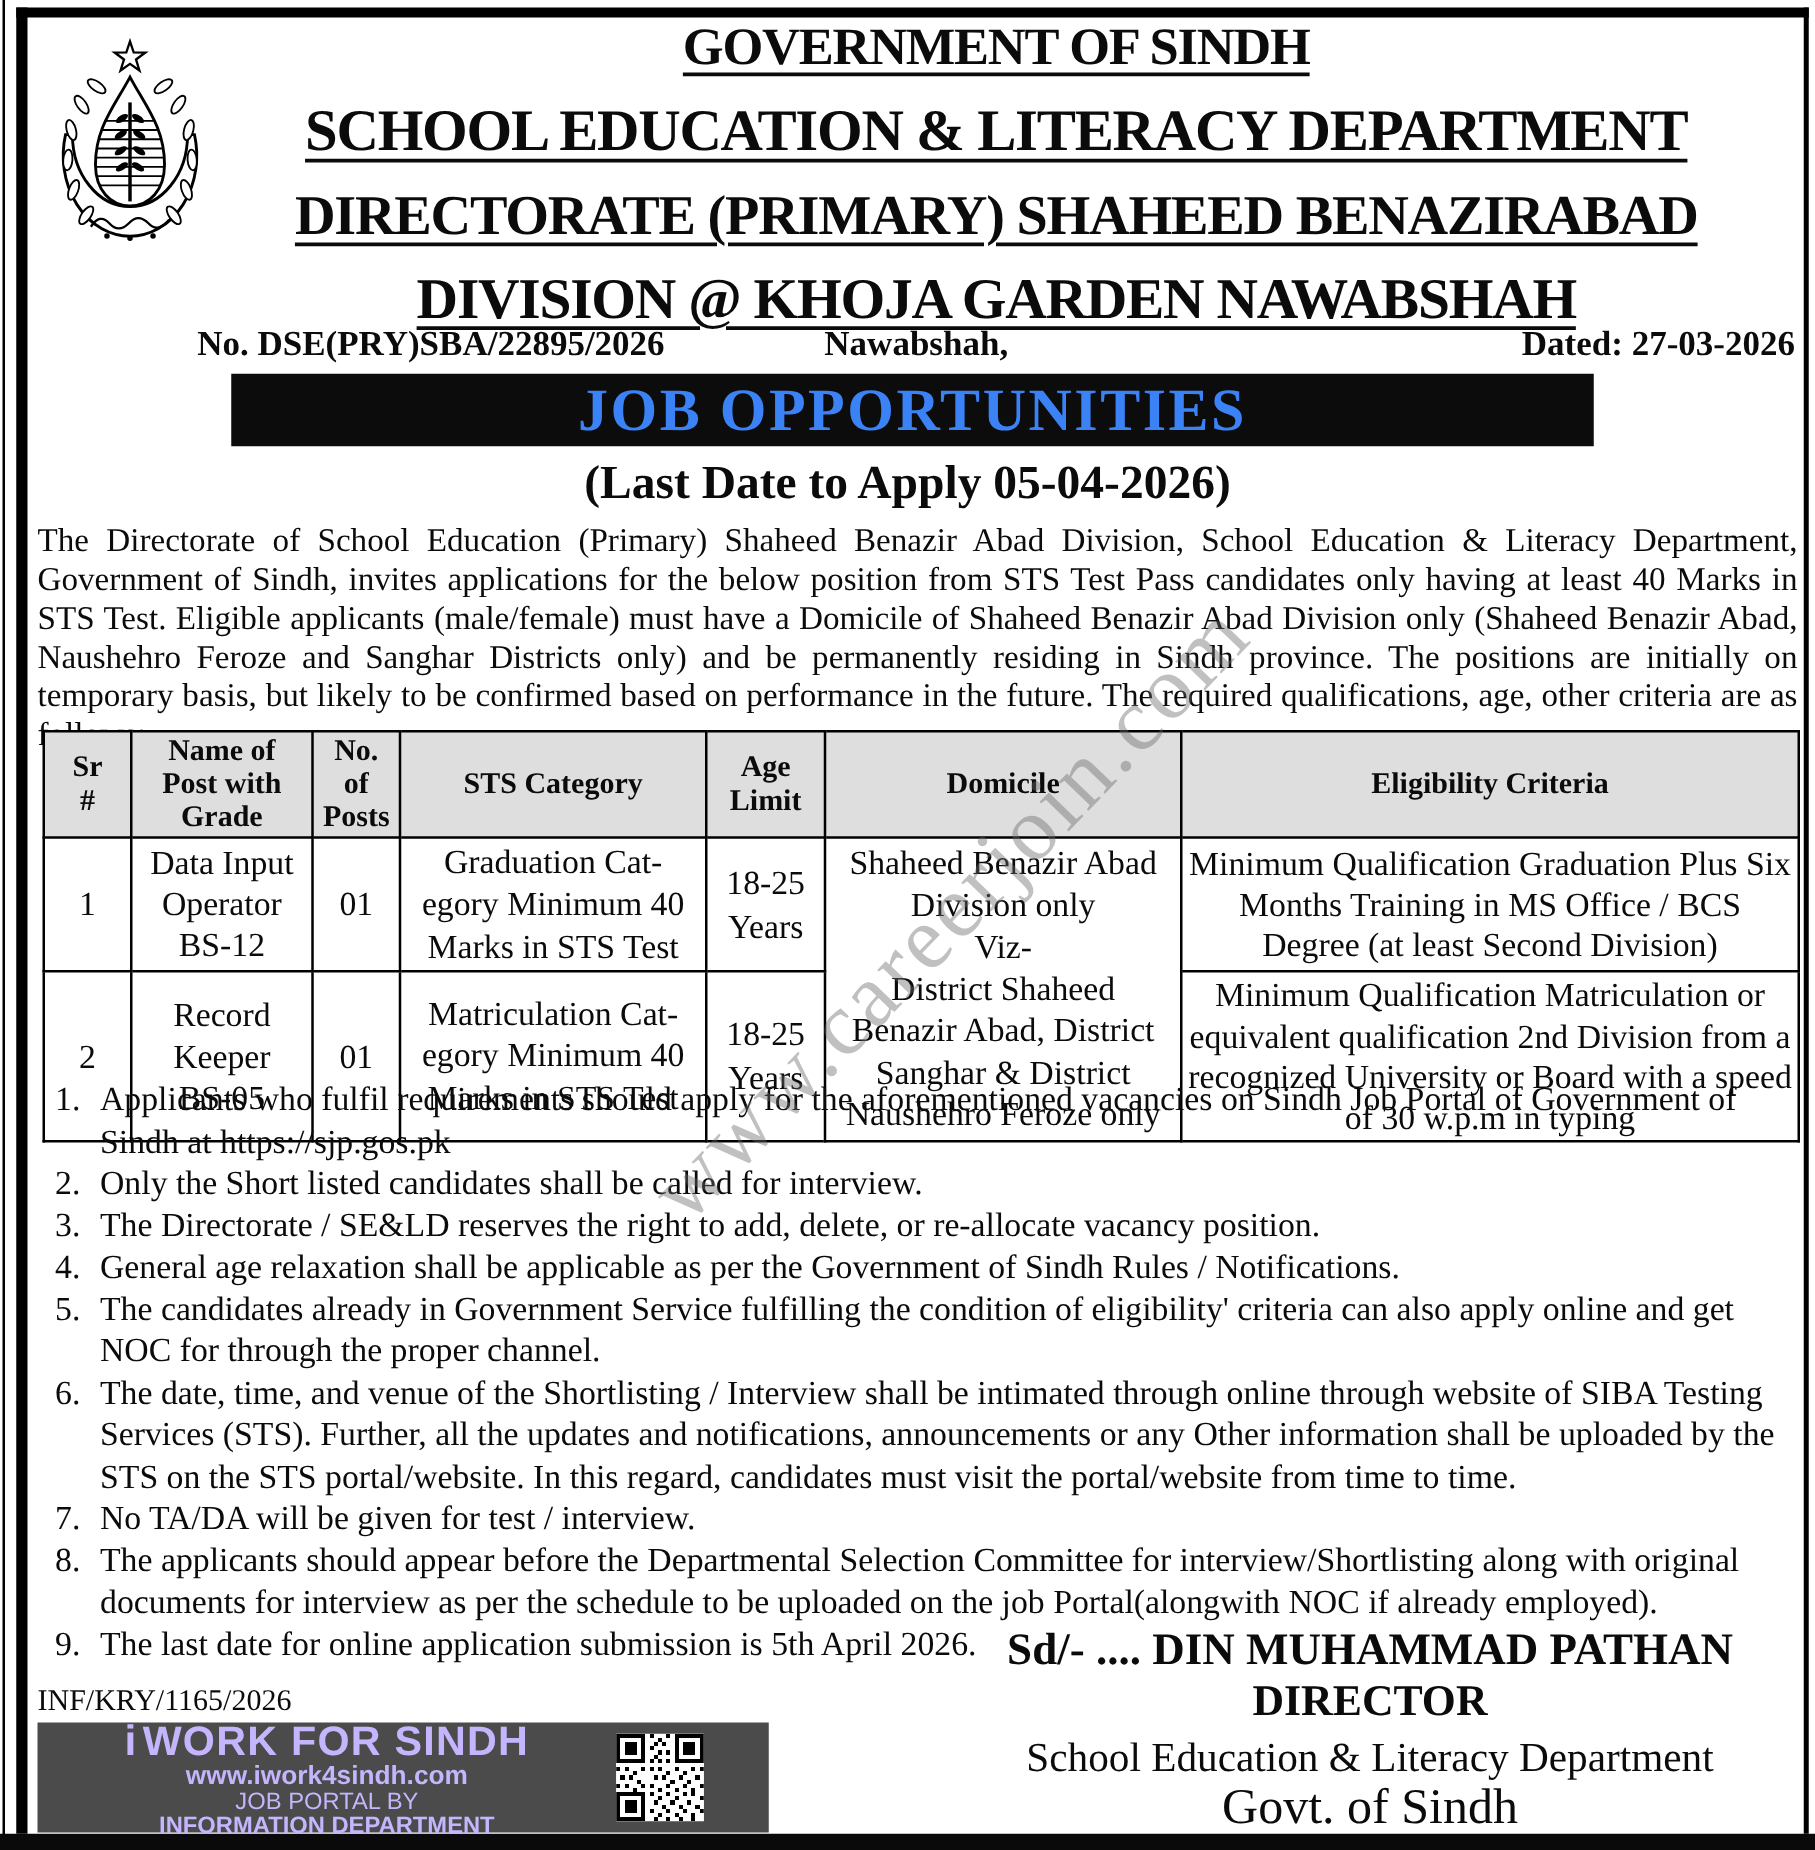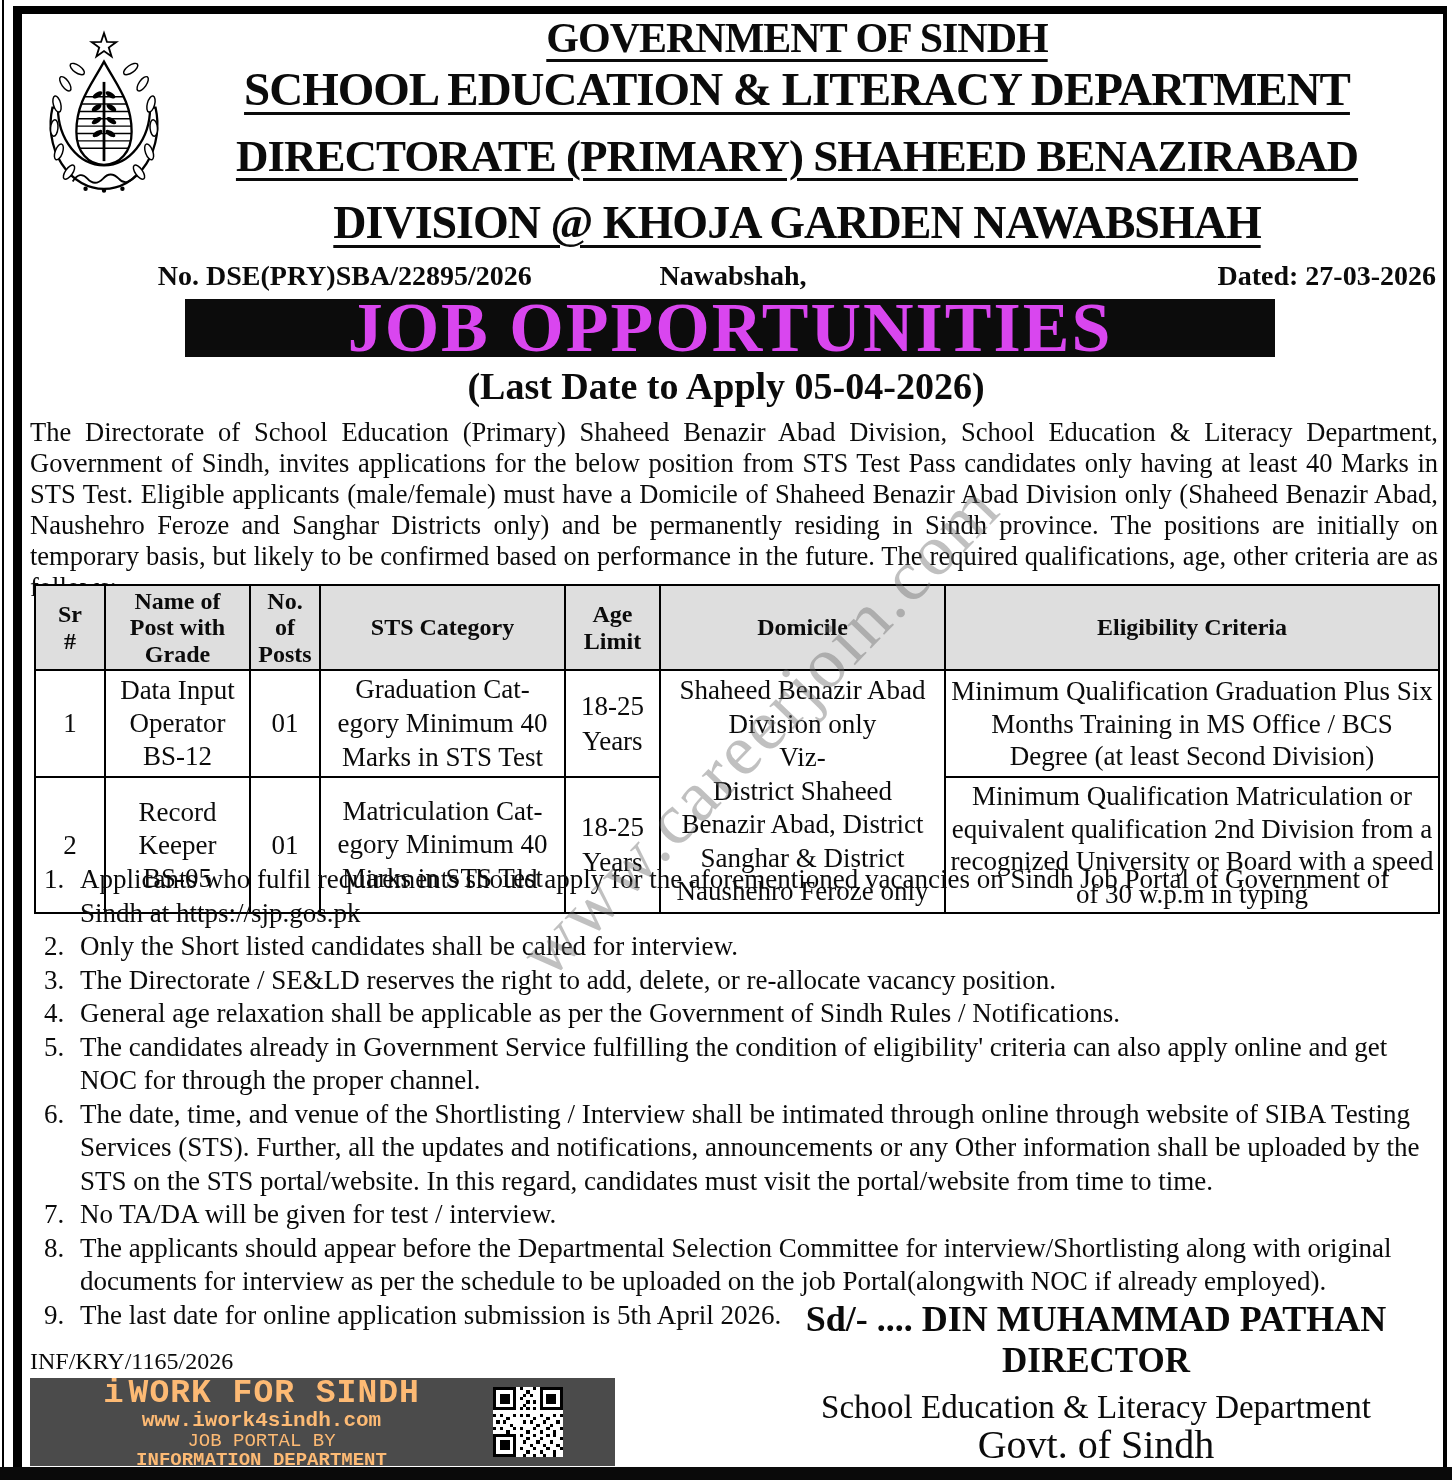--- a/index.html
+++ b/index.html
@@ -10,34 +10,34 @@
   .outer-line { position:absolute; left:2px; top:0; bottom:0; width:2px; background:#000; }
   .frame { position:absolute; left:13px; top:6px; right:5px; bottom:13px;
            border:4px solid #000; border-left-width:9px; border-top-width:8px; border-bottom:none;
            pointer-events:none; }
   .bottom-bar { position:absolute; left:0; right:0; bottom:0; height:13px; background:#0a0a0a; }
 
   
   .emblem { position:absolute; left:34px; top:16px; width:140px; height:235px; }
   .titles { position:absolute; left:158px; top:14px; width:1278px; text-align:center; font-weight:bold; letter-spacing:-1px; }
   .titles .t { text-decoration:underline; text-decoration-thickness:3px; text-underline-offset:7px; white-space:nowrap; }
-  .t1 { font-size:42px; margin-bottom:0; }
+  .t1 { font-size:42px; margin-bottom:16px; }
   .t2 { font-size:47px; margin-bottom:14px; }
   .t3 { font-size:45px; margin-bottom:14px; }
   .t4 { font-size:46px; }
 
   .ref-row { position:absolute; left:30px; top:260px; width:1406px; display:grid; grid-template-columns:1fr auto 1fr;
              font-weight:bold; font-size:28px; }
   .ref-row .left { text-align:center; }
   .ref-row .mid { text-align:center; }
   .ref-row .right { text-align:right; }
 
   .job-banner { position:absolute; left:185px; top:299px; width:1090px; height:58px; background:#0c0c0c;
                 display:flex; align-items:center; justify-content:center; }
-  .job-banner span { color:#d946ef; font-weight:bold; font-size:70px; letter-spacing:2px; }
+  .job-banner span { color:#3b82f6; font-weight:bold; font-size:48px; letter-spacing:2px; }
   .last-date { position:absolute; left:0; top:364px; width:100%; text-align:center; font-weight:bold; font-size:38px; }
 
   .intro { position:absolute; left:30px; top:417px; width:1408px; font-size:26.5px; line-height:31px; text-align:justify; }
 
   
   table.jobs { position:absolute; left:34px; top:584px; width:1404px; border-collapse:collapse; table-layout:fixed;border-radius:18px; }
   table.jobs th, table.jobs td { border:2px solid #000; vertical-align:middle; text-align:center; padding:2px 4px; }
   table.jobs th { background:#dedede; font-weight:bold; font-size:24px; line-height:1.1; white-space:pre-line; height:52px; }
   table.jobs td { font-size:27px; }
   td.c-sr { font-size:28px; }
@@ -51,21 +51,21 @@
 
   
   ol.notes { position:absolute; left:30px; top:863px; width:1408px; list-style:none; counter-reset:n; }
   ol.notes li { position:relative; counter-increment:n; padding-left:50px; font-size:27px; line-height:33.5px; text-align:left; }
   ol.notes li::before { content:counter(n)"."; position:absolute; left:14px; top:0; }
 
   
   .inf { position:absolute; left:30px; top:1348px; font-weight:normal; font-size:24px; }
   .iwfs { position:absolute; left:30px; top:1378px; width:585px; height:88px; background:#4b4b4b;
           display:flex; align-items:center; }
-  .iwfs-text { flex:1; text-align:center; color:#fdba74; font-family:Liberation Mono, monospace; line-height:1.02; padding-top:2px; }
+  .iwfs-text { flex:1; text-align:center; color:#c4b5fd; font-family:Liberation Sans, sans-serif; line-height:1.02; padding-top:2px; }
   .iwfs-title { font-size:33px; font-weight:bold; letter-spacing:1px; }
   .iwfs-title .dot-i { font-size:34px; margin-right:4px; }
   .iwfs-url { font-size:21px; font-weight:bold; }
   .iwfs-l3 { font-size:19px; }
   .iwfs-l4 { font-size:19px; font-weight:bold; }
   .iwfs-qr { width:70px; height:70px; margin-right:52px; background:#fff; flex:0 0 auto; }
 
   .signature { position:absolute; left:756px; top:1298px; width:680px; text-align:center; }
   .sig1 { font-weight:bold; font-size:36px; line-height:42px; }
   .sig2 { font-weight:bold; font-size:35px; line-height:42px; }

